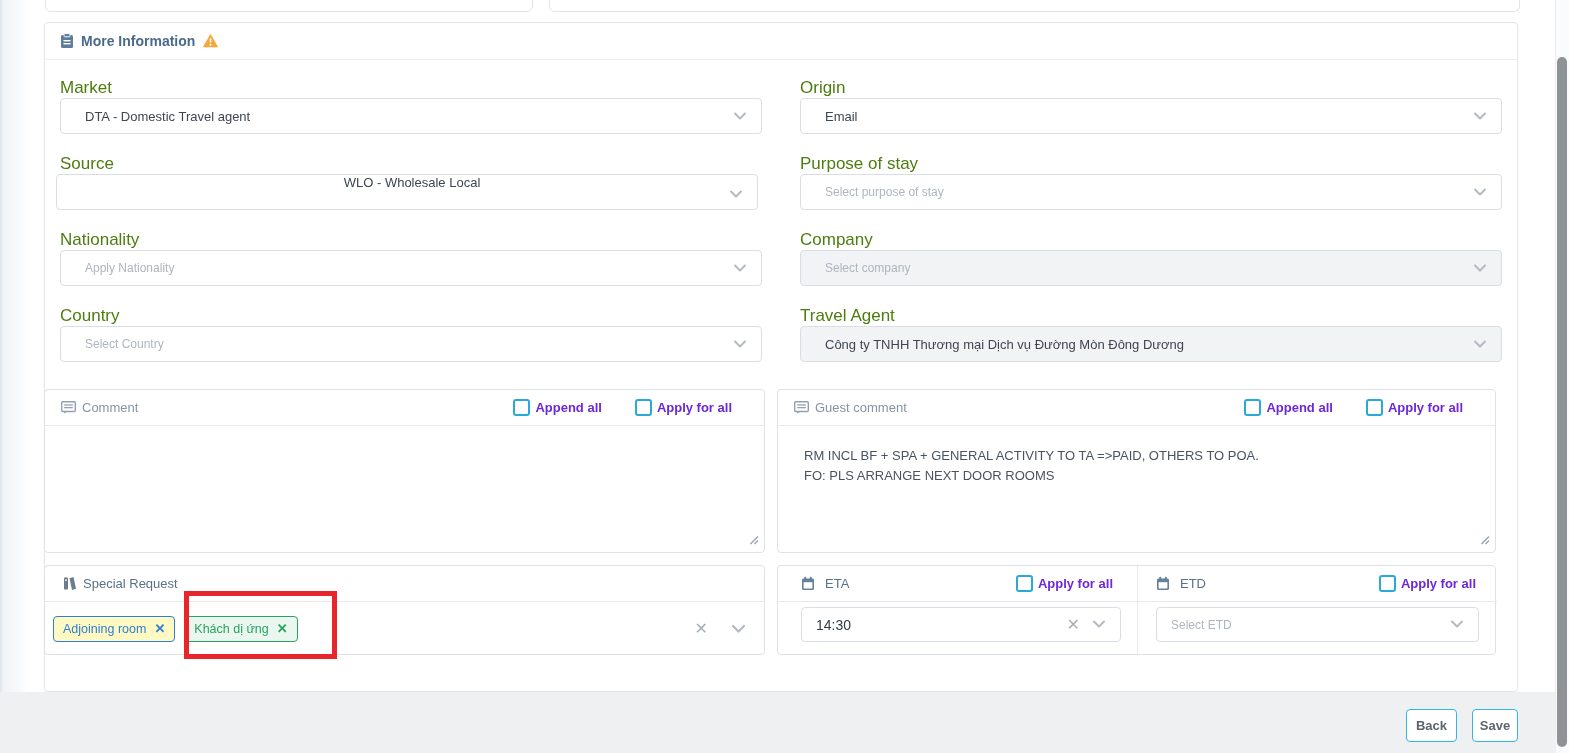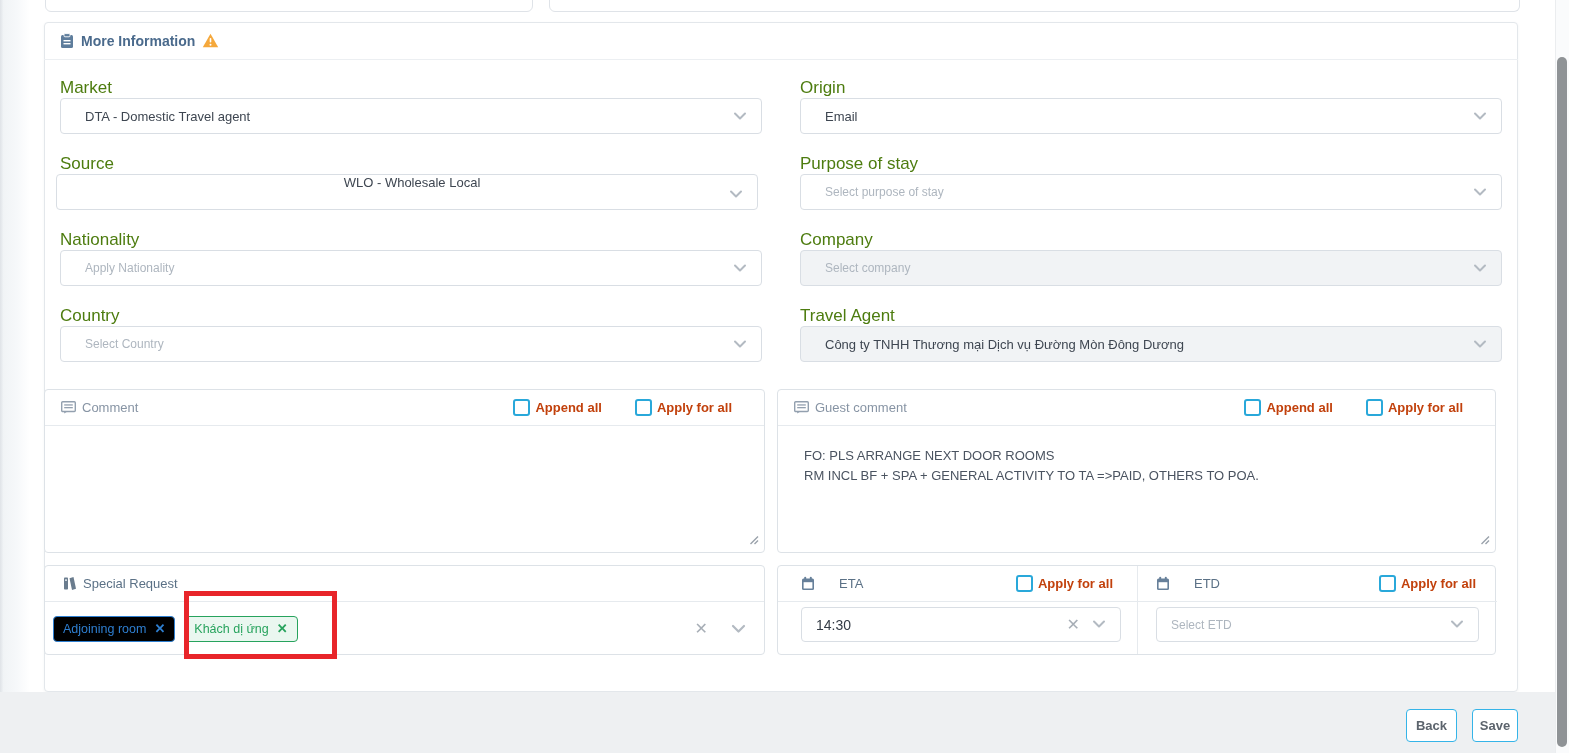--- a/index.html
+++ b/index.html
@@ -39,40 +39,40 @@
   .panel { position:absolute; background:#fff; border:1px solid #dde2e7; border-radius:4px; }
   .panel-header { height:36px; display:flex; align-items:center;
     border-bottom:1px solid #e6eaee; padding:0 32px 0 16px; gap:6px; }
   .panel-title { font-size:13px; font-weight:normal; color:#8794a4; }
   .panel-title.dark { color:#5b7186; }
   .cb-group { display:flex; align-items:center; gap:5px; }
   .cb-group + .cb-group { margin-left:27px; }
   .push-right { margin-left:auto; }
   .checkbox { width:17px; height:17px; background:#fff; border:2px solid #29a8da;
     border-radius:3px; flex:0 0 auto; cursor:pointer; }
-  .cb-label { font-size:13px; font-weight:bold; color:#c2410c; }
+  .cb-label { font-size:13px; font-weight:bold; color:#6d28d9; }
 
   .comment-body { position:relative; height:127px; cursor:text; }
   .guest-text { padding:20px 26px 0 26px; font-size:13px; color:#4a5360; line-height:20px; }
   .resize-handle { position:absolute; right:5px; bottom:4px; cursor:nwse-resize; }
 
   
   .tag-row { height:53px; display:flex; align-items:center; padding:0 18px 0 8px; gap:9px; }
   .tag { display:flex; align-items:center; gap:8px; height:26px; padding:0 9px;
     border-radius:4px; font-size:12.5px; }
-  .tag.blue  { background:#000000; border:1px solid #2e7fd1; color:#2e7fd1; }
+  .tag.blue  { background:#fef9c3; border:1px solid #2e7fd1; color:#2e7fd1; }
   .tag.green { background:#eaf7f0; border:1px solid #27a35d; color:#27a35d; }
   .tag .x { font-size:13px; font-weight:bold; cursor:pointer; }
   .clear-x { font-size:16px; color:#a7aeb6; cursor:pointer; margin-left:auto; }
   .sr-chev { margin-left:14px; display:flex; cursor:pointer; }
 
   
   .eta-col { position:absolute; top:0; height:100%; }
   .eta-header { height:36px; display:flex; align-items:center;
-    border-bottom:1px solid #e6eaee; gap:24px; }
+    border-bottom:1px solid #e6eaee; gap:10px; }
   .mini-select { position:absolute; top:41px; height:35px; background:#fff;
     border:1px solid #d9dee4; border-radius:4px; display:flex; align-items:center;
     padding:0 14px; cursor:pointer; }
   .mini-select .val { font-size:14px; color:#333b45; }
   .mini-select .ph  { font-size:12px; color:#aeb6bf; }
   .mini-select .icons { margin-left:auto; display:flex; align-items:center; gap:12px; }
 
   
   .red-annotation { position:absolute; left:184px; top:591px; width:153px; height:68px;
     border:5px solid #e8252a; pointer-events:none; z-index:20; }
@@ -242,22 +242,22 @@
       <span class="checkbox"></span>
       <span class="cb-label">Append all</span>
     </span>
     <span class="cb-group">
       <span class="checkbox"></span>
       <span class="cb-label">Apply for all</span>
     </span>
   </div>
   <div class="comment-body">
     <div class="guest-text">
+      <div>RM INCL BF + SPA + GENERAL ACTIVITY TO TA =&gt;PAID, OTHERS TO POA.</div>
       <div>FO: PLS ARRANGE NEXT DOOR ROOMS</div>
-      <div>RM INCL BF + SPA + GENERAL ACTIVITY TO TA =&gt;PAID, OTHERS TO POA.</div>
     </div>
     <span class="resize-handle">
       <svg width="10" height="10">
           <path d="M9 1.5 L1.5 9 M9 5.5 L5.5 9" stroke="#9aa2ab" stroke-width="1.4" fill="none"></path>
         </svg>
     </span>
   </div>
 </div>
 
 <div class="panel" style="left:44px; top:565px; width:721px; height:90px;">

